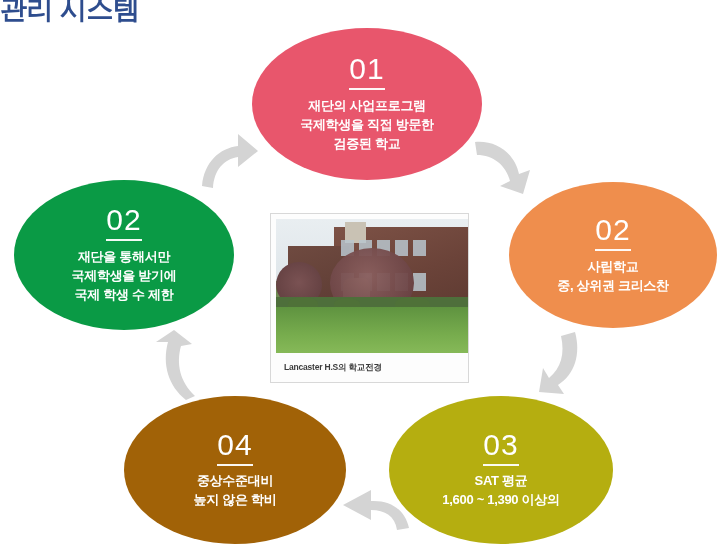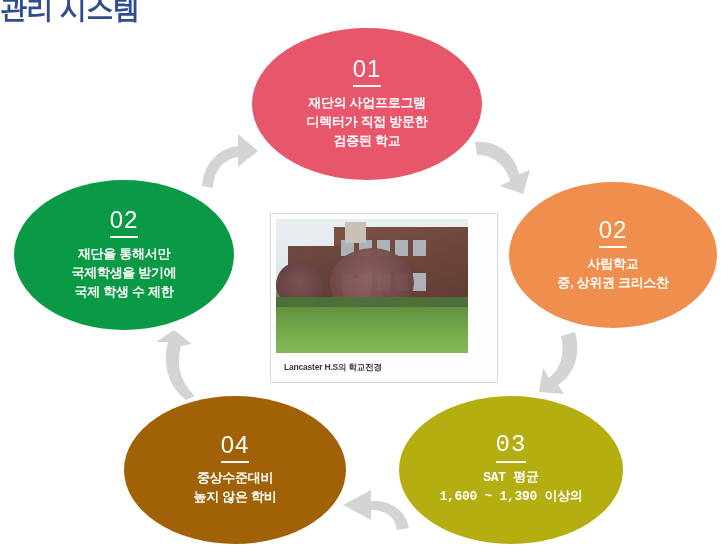--- a/index.html
+++ b/index.html
@@ -40,21 +40,21 @@
     border-radius: 50%;
     display: flex;
     flex-direction: column;
     align-items: center;
     justify-content: center;
     color: #ffffff;
     text-align: center;
     box-sizing: border-box;
   }
   .node .num {
-    font-size: 24px;
+    font-size: 30px;
     font-weight: 400;
     line-height: 1.0;
     letter-spacing: 1px;
     padding-bottom: 4px;
     border-bottom: 2px solid rgba(255,255,255,0.95);
     margin-bottom: 7px;
     color: #ffffff;
   }
   .node .lines {
     font-size: 13px;
@@ -68,40 +68,39 @@
   
   #node-01 {
     left: 252px; top: 28px; width: 230px; height: 152px;
     background: #e8566c;
   }
   #node-02r {
     left: 509px; top: 182px; width: 208px; height: 146px;
     background: #ef8e4d;
   }
   #node-03 {
-    left: 399px; top: 396px; width: 224px; height: 148px;
+    left: 389px; top: 396px; width: 224px; height: 148px;
     background: #b5ae10;
-    font-family: Liberation Mono, monospace;
   }
   #node-04 {
     left: 124px; top: 396px; width: 222px; height: 148px;
     background: #a16207;
   }
   #node-05 {
     left: 14px; top: 180px; width: 220px; height: 150px;
     background: #0a9a45;
   }
   #node-03 .num, #node-04 .num { margin-bottom: 6px; }
 
   
   .photo-card {
     position: absolute;
     left: 270px;
     top: 213px;
-    width: 228px;
+    width: 199px;
     height: 170px;
     background: #fdfdfd;
     border: 1px solid #d8d8d8;
     box-sizing: border-box;
     padding: 5px 5px 0 5px;
   }
   .photo {
     position: relative;
     width: 192px;
     height: 134px;
@@ -190,21 +189,21 @@
 <body>
 
 <div id="canvas">
 
   <div class="page-title">관리 시스템</div>
 
   <div class="node" id="node-01">
     <div class="num">01</div>
     <div class="lines">
       <div>재단의 사업프로그램</div>
-      <div>디렉터가 직접 방문한</div>
+      <div>국제학생을 직접 방문한</div>
       <div>검증된 학교</div>
     </div>
   </div>
 
   <div class="node" id="node-02r">
     <div class="num">02</div>
     <div class="lines">
       <div>사립학교</div>
       <div>중, 상위권 크리스찬</div>
     </div>

